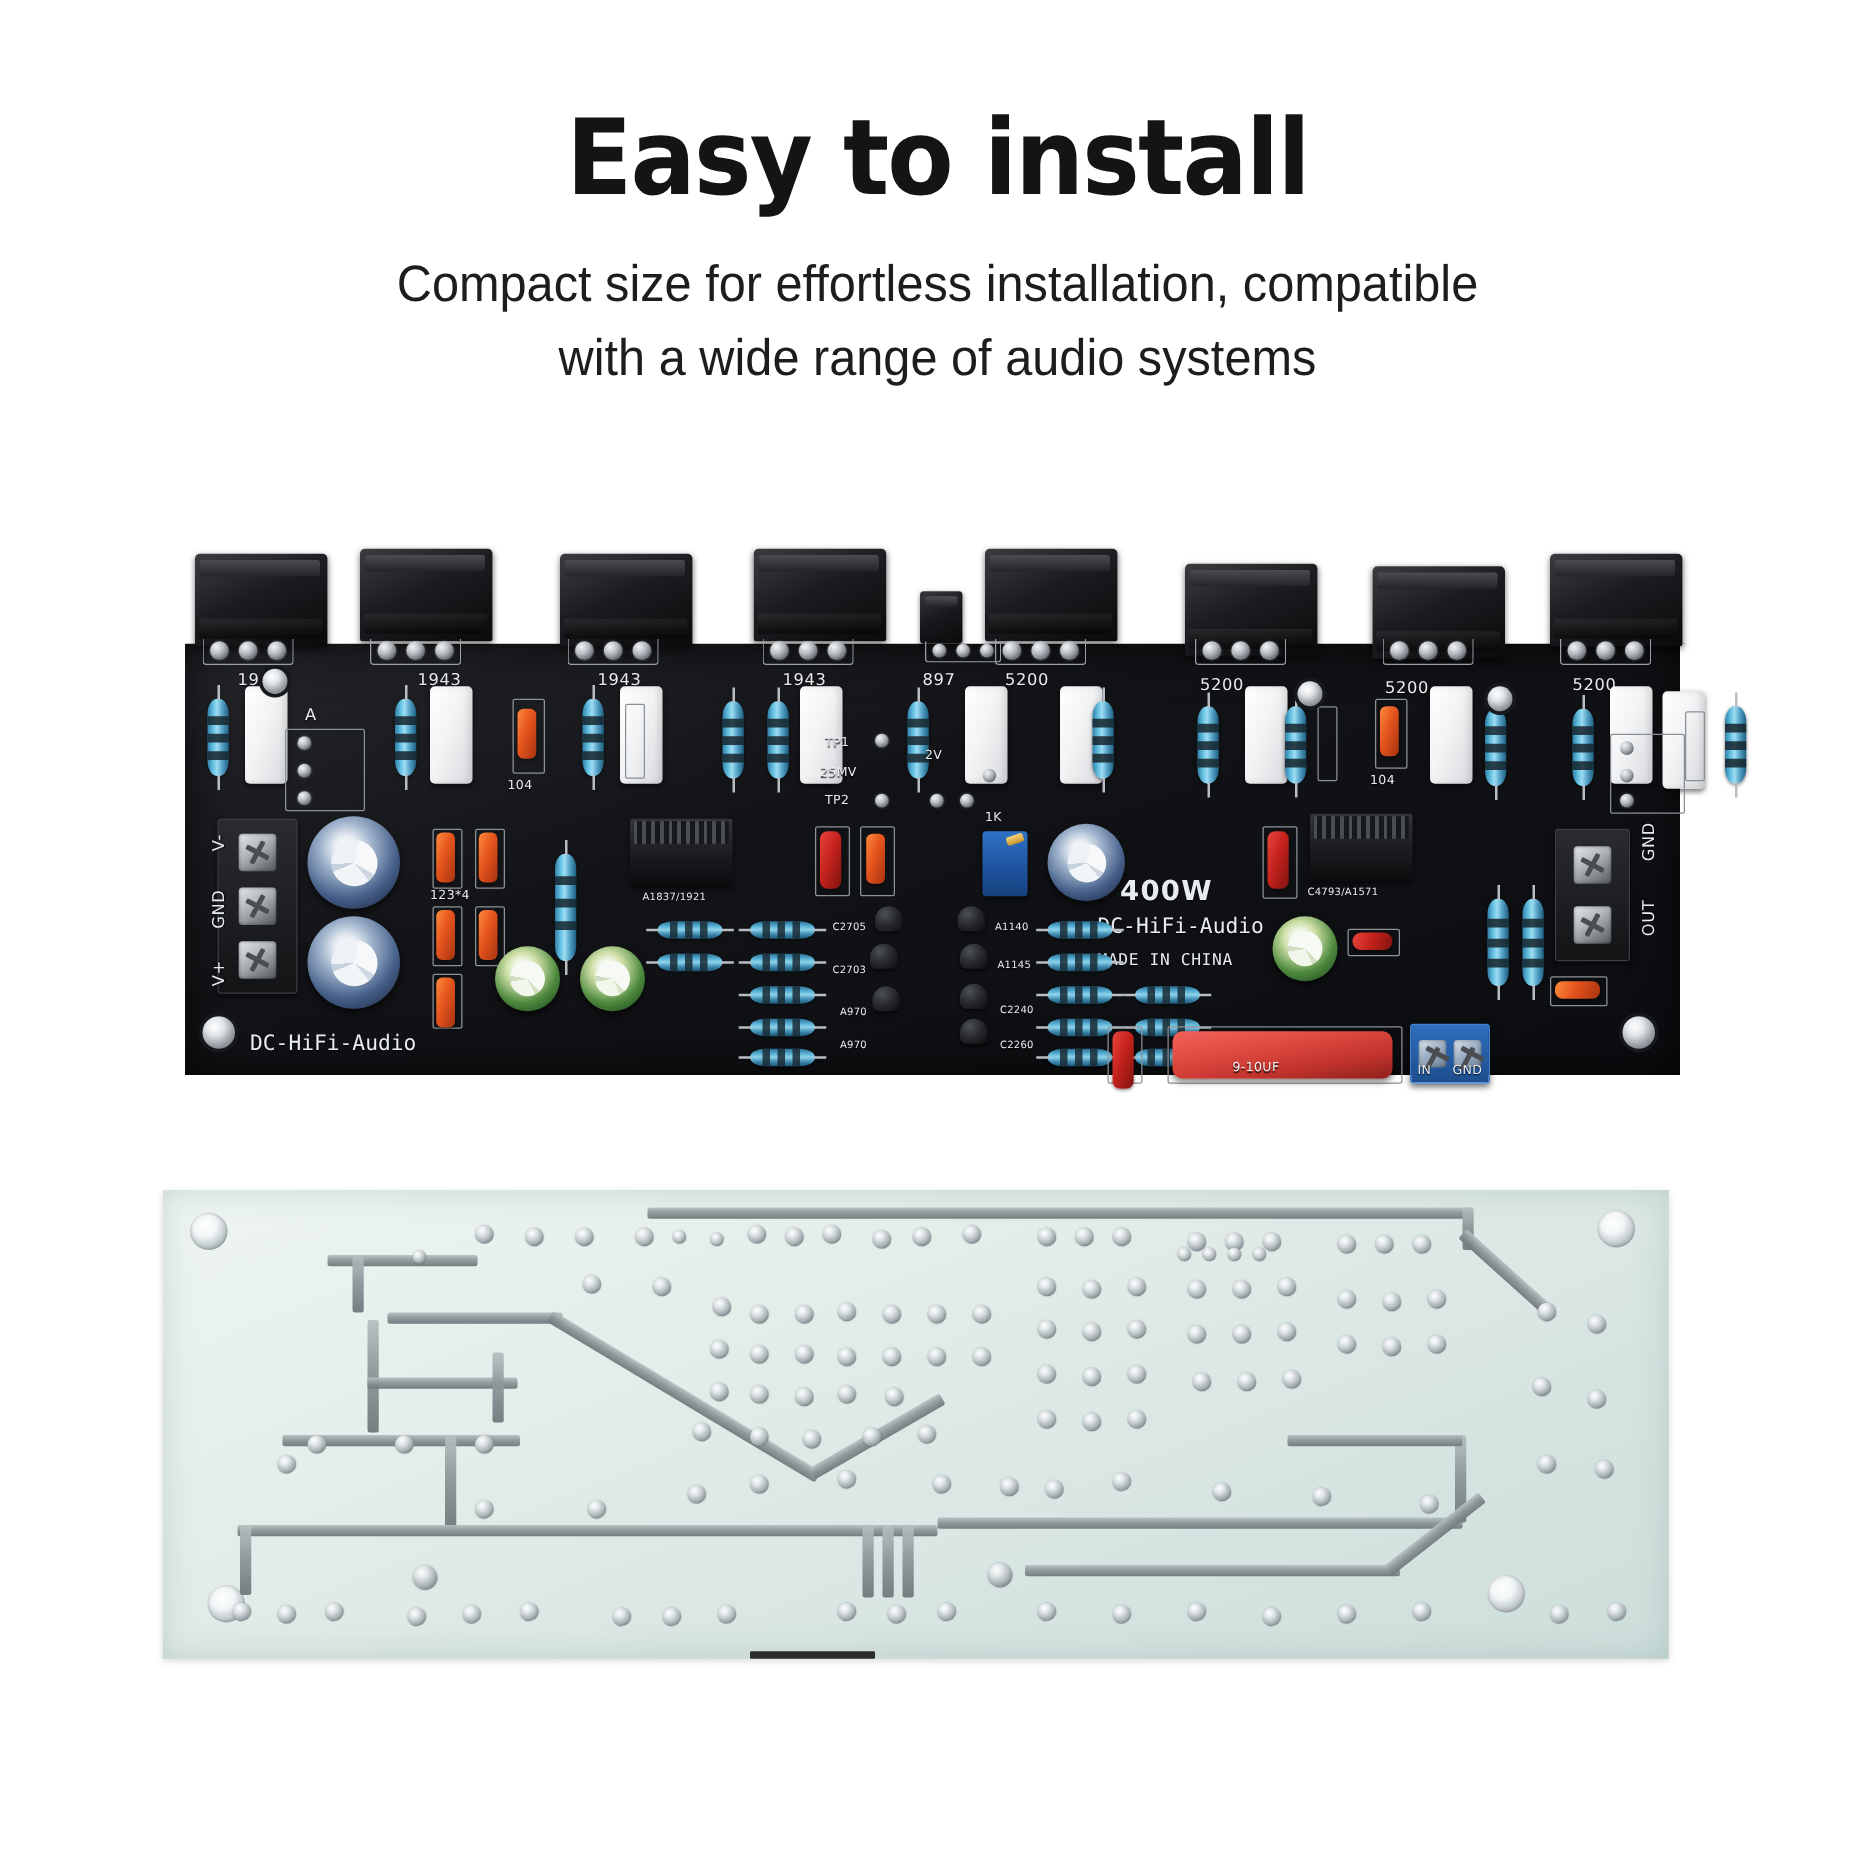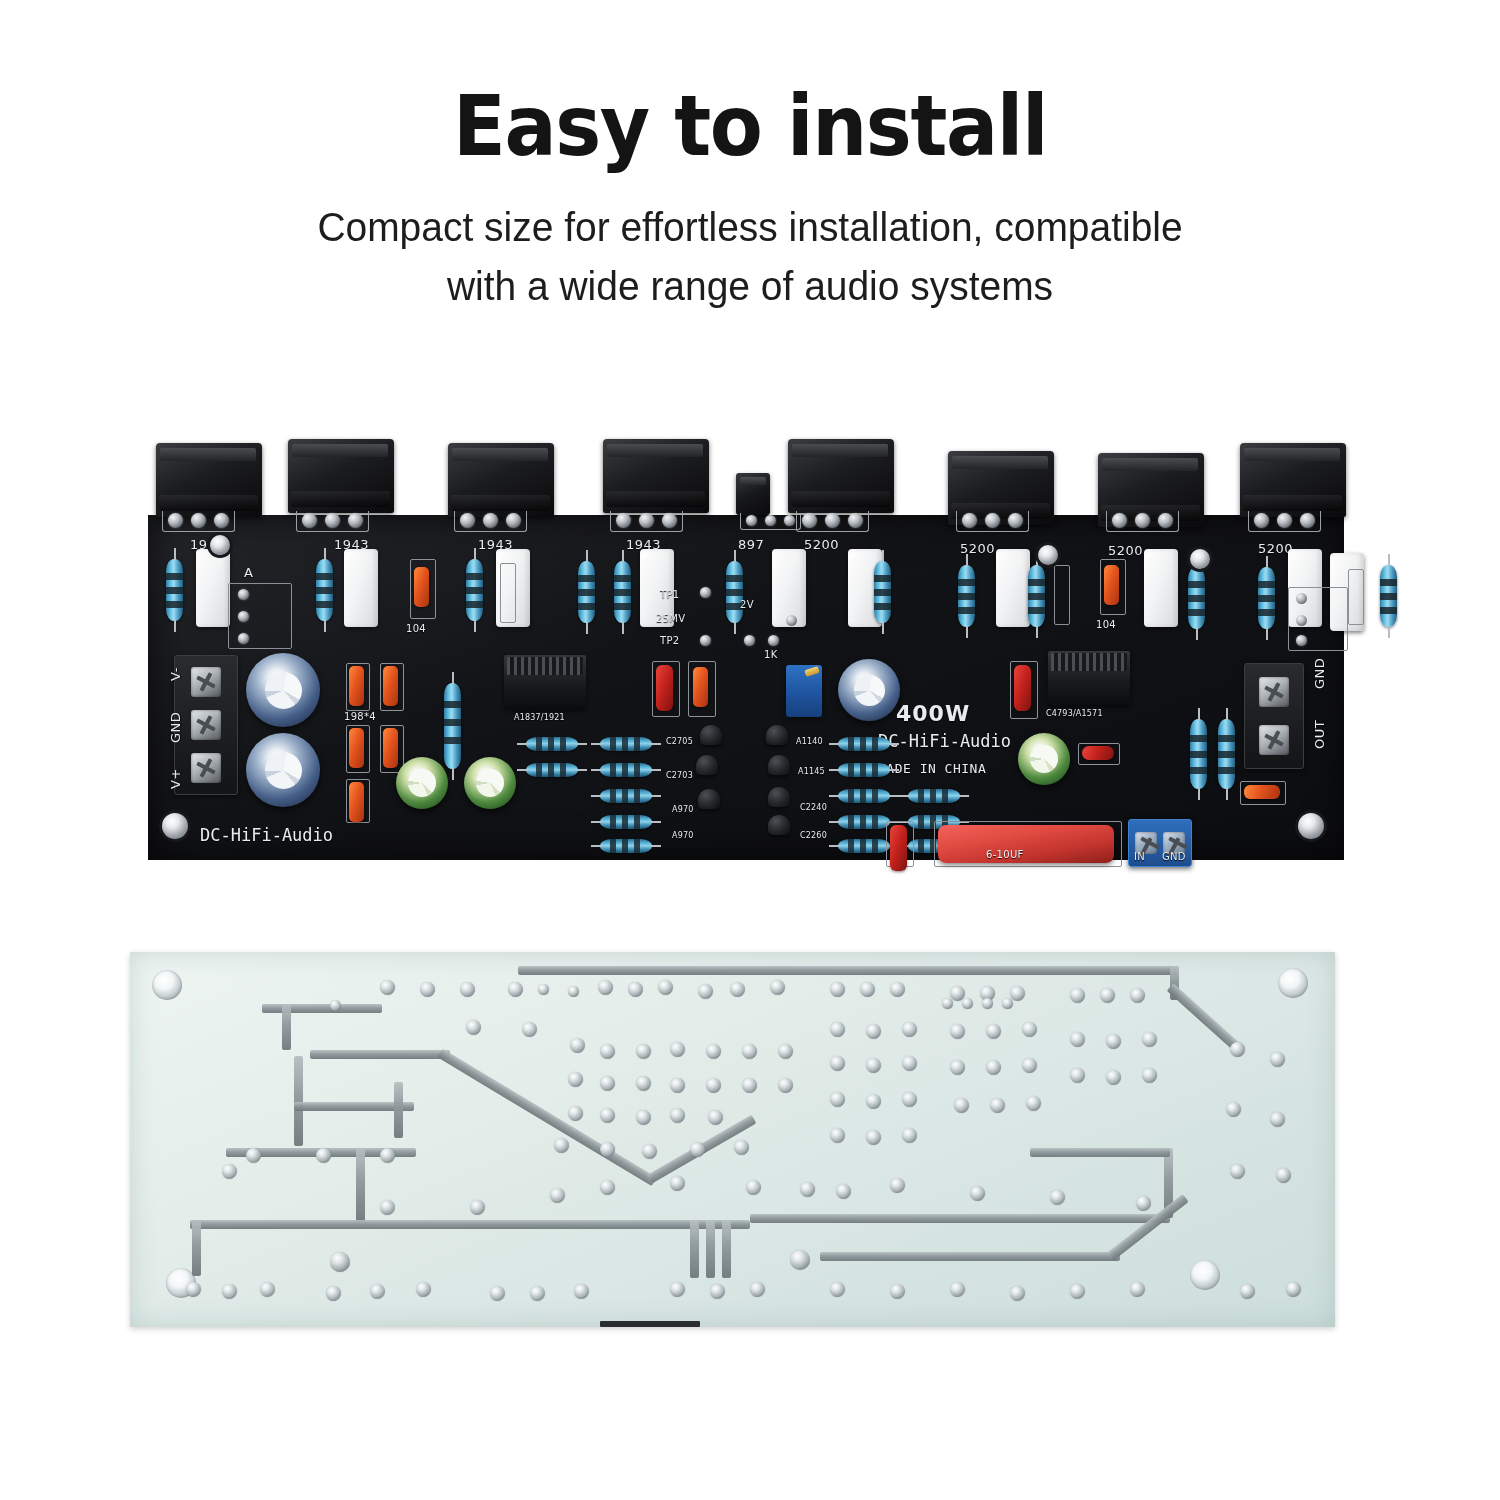--- a/index.html
+++ b/index.html
@@ -671,21 +671,21 @@
   <div class="elec-blue" style="left:98px; top:296px;"></div>
 
   <div class="slot" style="left:198px; top:226px; width:22px; height:46px;"></div>
   <div class="cap-orange" style="left:201px; top:229px;"></div>
   <div class="slot" style="left:232px; top:226px; width:22px; height:46px;"></div>
   <div class="cap-orange" style="left:235px; top:229px;"></div>
   <div class="slot" style="left:198px; top:288px; width:22px; height:46px;"></div>
   <div class="cap-orange" style="left:201px; top:291px;"></div>
   <div class="slot" style="left:232px; top:288px; width:22px; height:46px;"></div>
   <div class="cap-orange" style="left:235px; top:291px;"></div>
-  <div class="silk small" style="left:196px; top:274px;">198*4</div>
+  <div class="silk small" style="left:196px; top:274px;">123*4</div>
   <div class="slot" style="left:198px; top:342px; width:22px; height:42px;"></div>
   <div class="cap-orange" style="left:201px; top:345px;"></div>
 
   <div class="elec-green" style="left:248px; top:320px;"></div>
   <div class="elec-green" style="left:316px; top:320px;"></div>
 
   <div class="res" style="left:296px; top:246px; height:86px;">
       <span class="lead-t"></span>
       <span class="band" style="top:18px;"></span>
       <span class="band" style="top:36px;"></span>
@@ -696,21 +696,21 @@
   <div class="heatsink" style="left:356px; top:218px; width:82px; height:54px;">
     <span class="fins"></span>
   </div>
   <div class="silk tiny" style="left:366px; top:276px;">A1837/1921</div>
 
   <div class="slot" style="left:504px; top:224px; width:26px; height:54px;"></div>
   <div class="cap-red" style="left:508px; top:228px;"></div>
   <div class="slot" style="left:540px; top:224px; width:26px; height:54px;"></div>
   <div class="cap-orange" style="left:545px; top:230px;"></div>
 
-  <div class="silk small" style="left:616px; top:212px;">1K</div>
+  <div class="silk small" style="left:640px; top:212px;">1K</div>
   <div class="trimmer" style="left:638px; top:228px;"></div>
   <div class="elec-blue" style="left:690px; top:222px; width:62px; height:62px;"></div>
 
   <div class="silk watt" style="left:748px; top:264px;">400W</div>
   <div class="silk brand" style="left:730px; top:294px;">DC-HiFi-Audio</div>
   <div class="silk brand-sm" style="left:730px; top:324px;">MADE IN CHINA</div>
 
   <div class="slot" style="left:862px; top:224px; width:26px; height:56px;"></div>
   <div class="cap-red" style="left:866px; top:228px;"></div>
   <div class="heatsink" style="left:900px; top:214px; width:82px; height:54px;">
@@ -840,21 +840,21 @@
   <div class="res-h" style="left:760px; top:402px;">
       <span class="cap-l"></span>
       <span class="band-h" style="left:10px;"></span>
       <span class="band-h" style="left:22px;"></span>
       <span class="band-h" style="left:34px;"></span>
       <span class="cap-r"></span>
     </div>
 
   <div class="foot" style="left:786px; top:384px; width:186px; height:44px;"></div>
   <div class="cap-red-big" style="left:790px; top:388px;"></div>
-  <div class="silk small" style="left:838px; top:412px; color:#f2f4f6;">6-10UF</div>
+  <div class="silk small" style="left:838px; top:412px; color:#f2f4f6;">9-10UF</div>
   <div class="slot" style="left:738px; top:384px; width:26px; height:44px;"></div>
   <div class="cap-red" style="left:742px; top:388px;"></div>
 
   <div class="terminal blue" style="left:980px; top:382px; width:56px; height:46px; flex-direction:row; padding:0 3px;">
     <span class="screw" style="width:22px;height:22px;"></span>
     <span class="screw" style="width:22px;height:22px;"></span>
   </div>
   <div class="silk small" style="left:986px; top:414px;">IN</div>
   <div class="silk small" style="left:1014px; top:414px;">GND</div>
 

